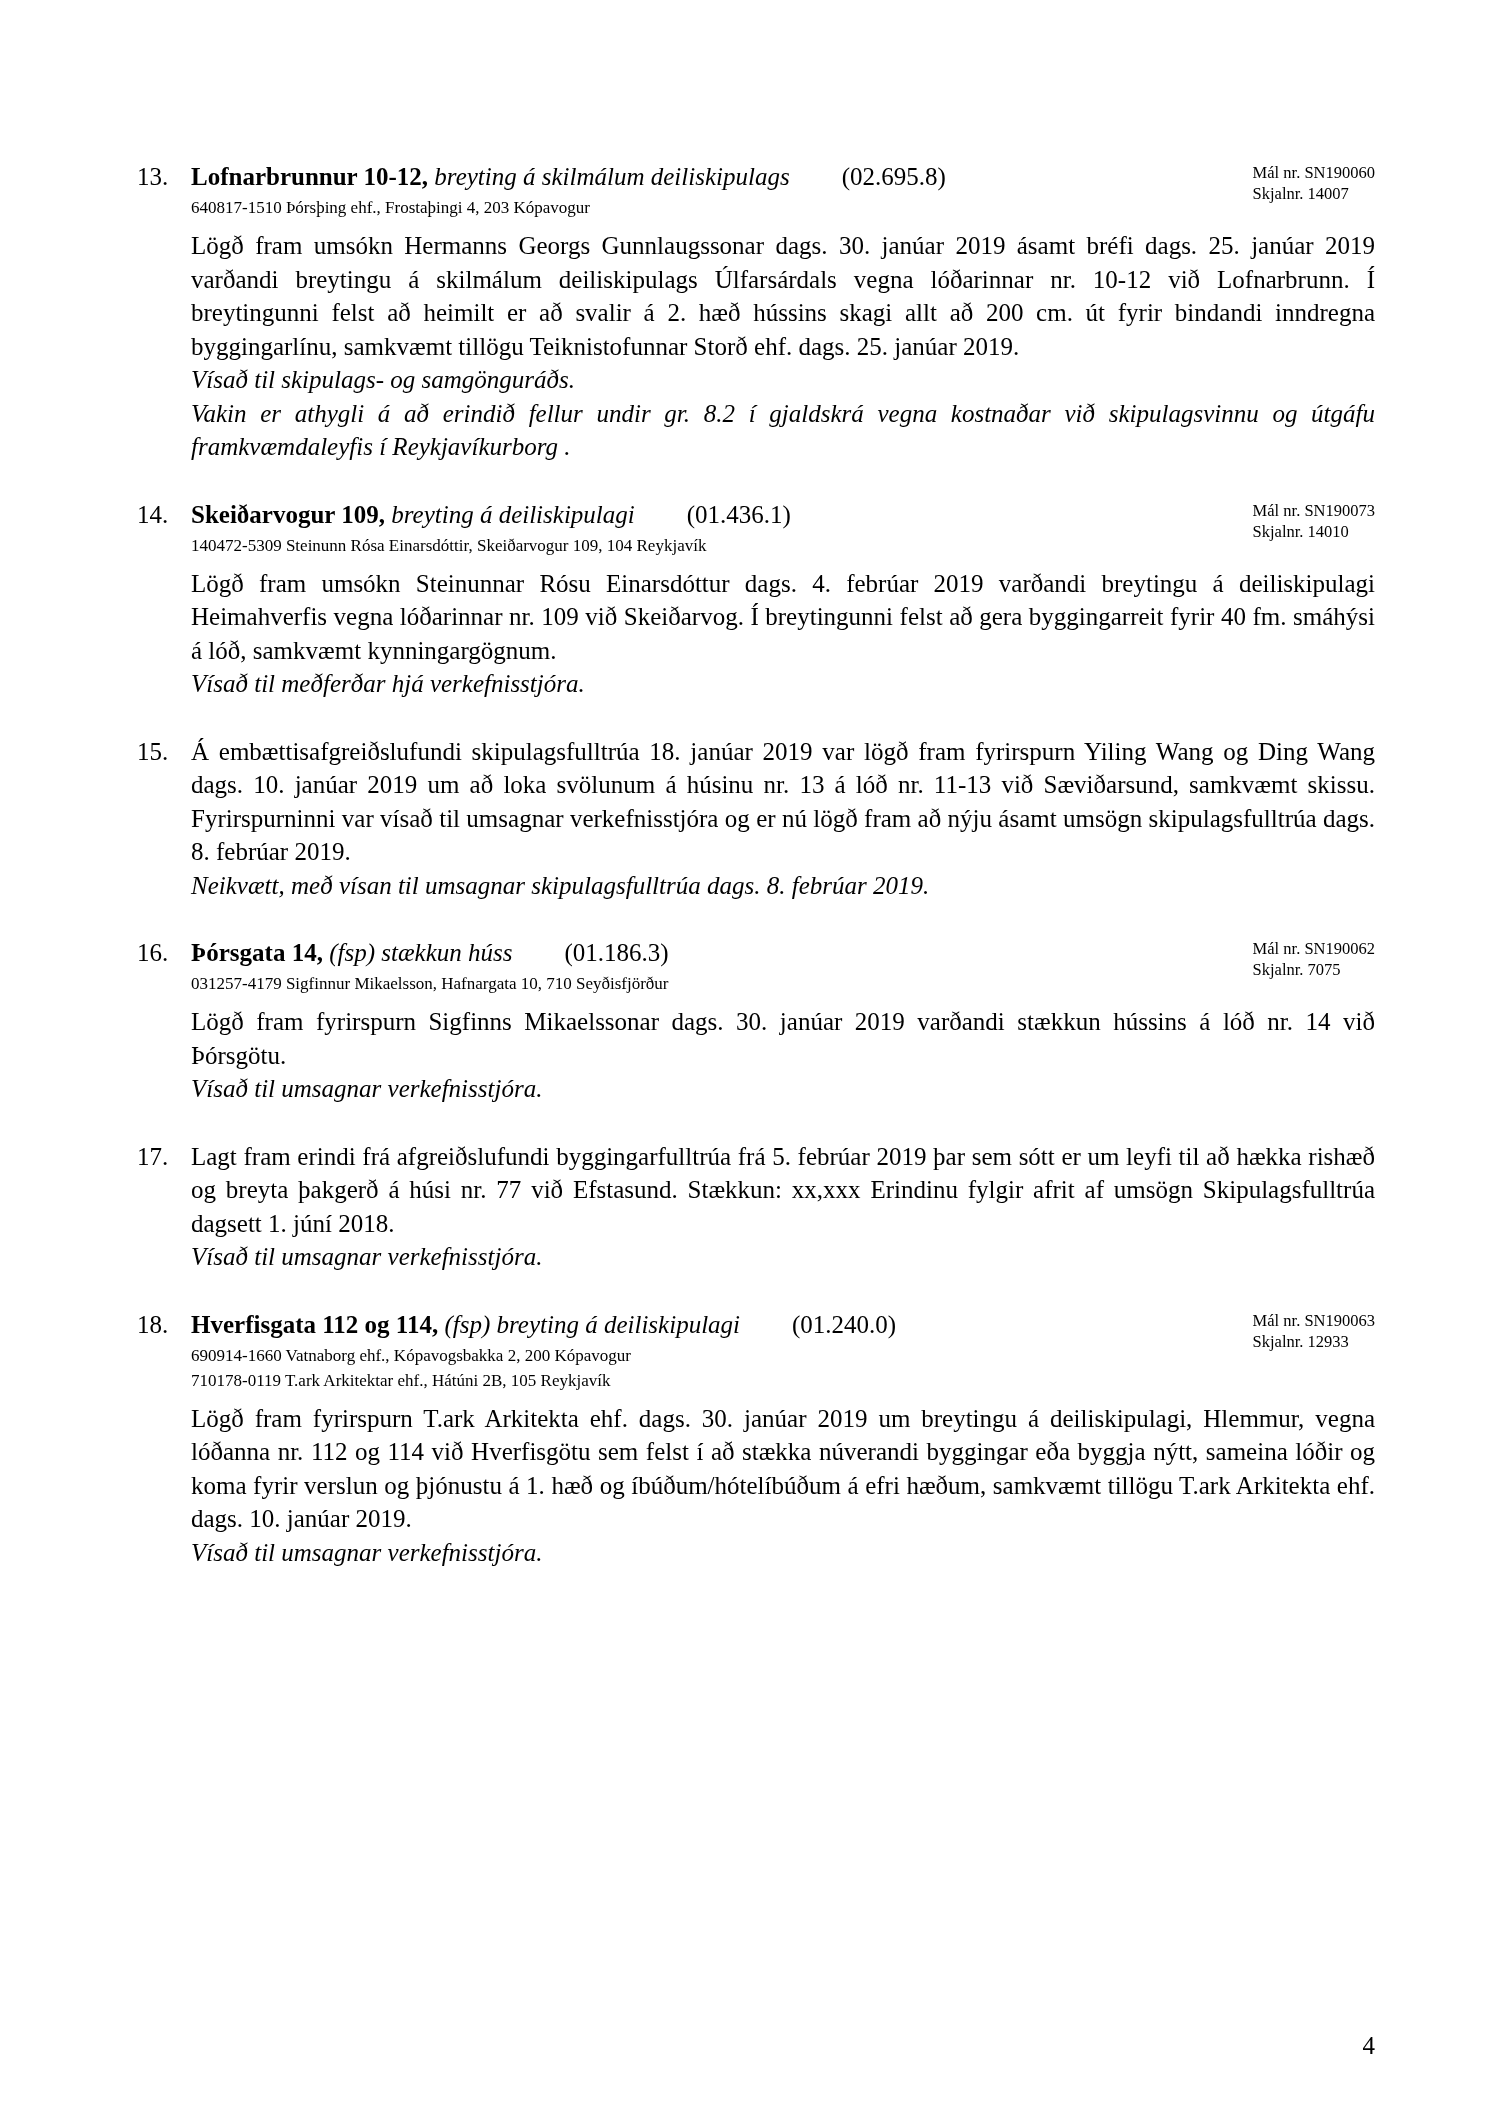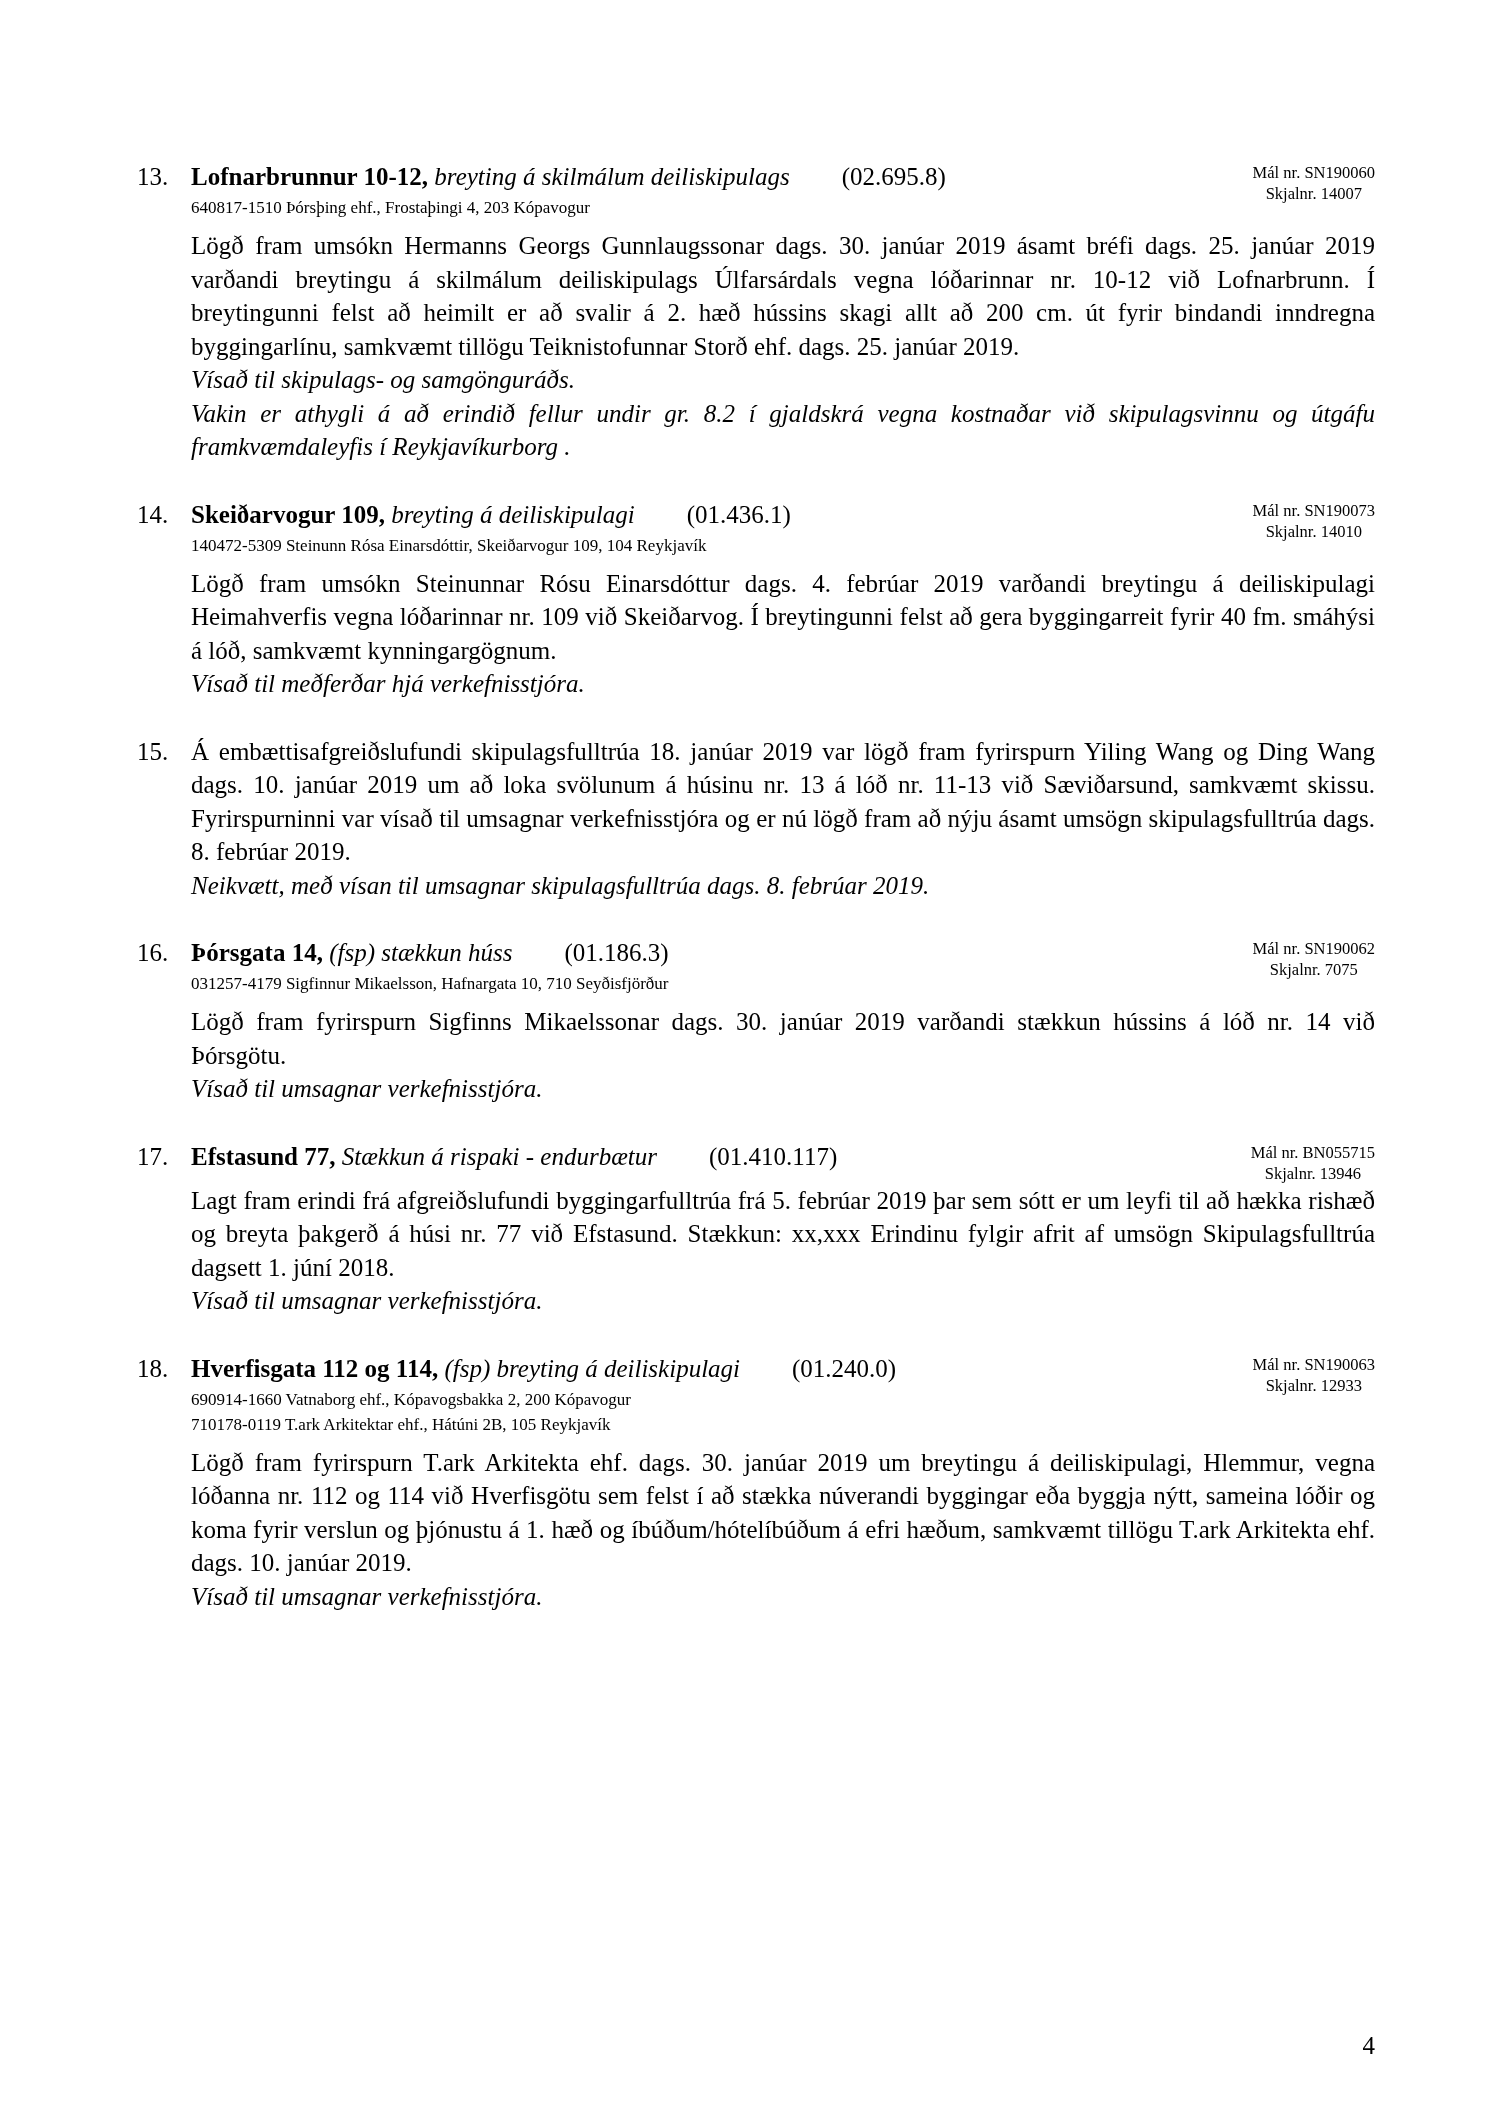--- a/index.html
+++ b/index.html
@@ -51,21 +51,21 @@
     font-style: italic;
   }
   .code {
     display: inline-block;
     margin-left: 52px;
   }
   .meta {
     position: absolute;
     right: 0;
     top: 2px;
-    text-align: center;
+    text-align: left;
     font-size: 16.5px;
     line-height: 21px;
     font-family: "Liberation Serif", serif;
   }
   .applicant {
     font-size: 17px;
     line-height: 23px;
     margin-top: 2px;
   }
   .body-text {
@@ -142,29 +142,20 @@
         <div>Skjalnr. 7075</div>
       </div>
     </div>
     <div class="applicant">031257-4179 Sigfinnur Mikaelsson, Hafnargata 10, 710 Seyðisfjörður</div>
     <div class="body-text">Lögð fram fyrirspurn Sigfinns Mikaelssonar dags. 30. janúar 2019 varðandi stækkun hússins á lóð nr. 14 við Þórsgötu.</div>
     <div class="note">Vísað til umsagnar verkefnisstjóra.</div>
   </div>
 
   <div class="entry">
     <div class="num-box">17.</div>
-    <div class="head">
-      <div class="head-line">
-        <span class="title-bold">Efstasund 77,</span><span class="title-ital"> Stækkun á rispaki - endurbætur</span><span class="code">(01.410.117)</span>
-      </div>
-      <div class="meta">
-        <div>Mál nr. BN055715</div>
-        <div>Skjalnr. 13946</div>
-      </div>
-    </div>
     <div class="body-text">Lagt fram erindi frá afgreiðslufundi byggingarfulltrúa frá 5. febrúar 2019 þar sem sótt er um leyfi til að hækka rishæð og breyta þakgerð á húsi nr. 77 við Efstasund. Stækkun: xx,xxx Erindinu fylgir afrit af umsögn Skipulagsfulltrúa dagsett 1. júní 2018.</div>
     <div class="note">Vísað til umsagnar verkefnisstjóra.</div>
   </div>
 
   <div class="entry">
     <div class="num-box">18.</div>
     <div class="head">
       <div class="head-line">
         <span class="title-bold">Hverfisgata 112 og 114,</span><span class="title-ital"> (fsp) breyting á deiliskipulagi</span><span class="code">(01.240.0)</span>
       </div>

